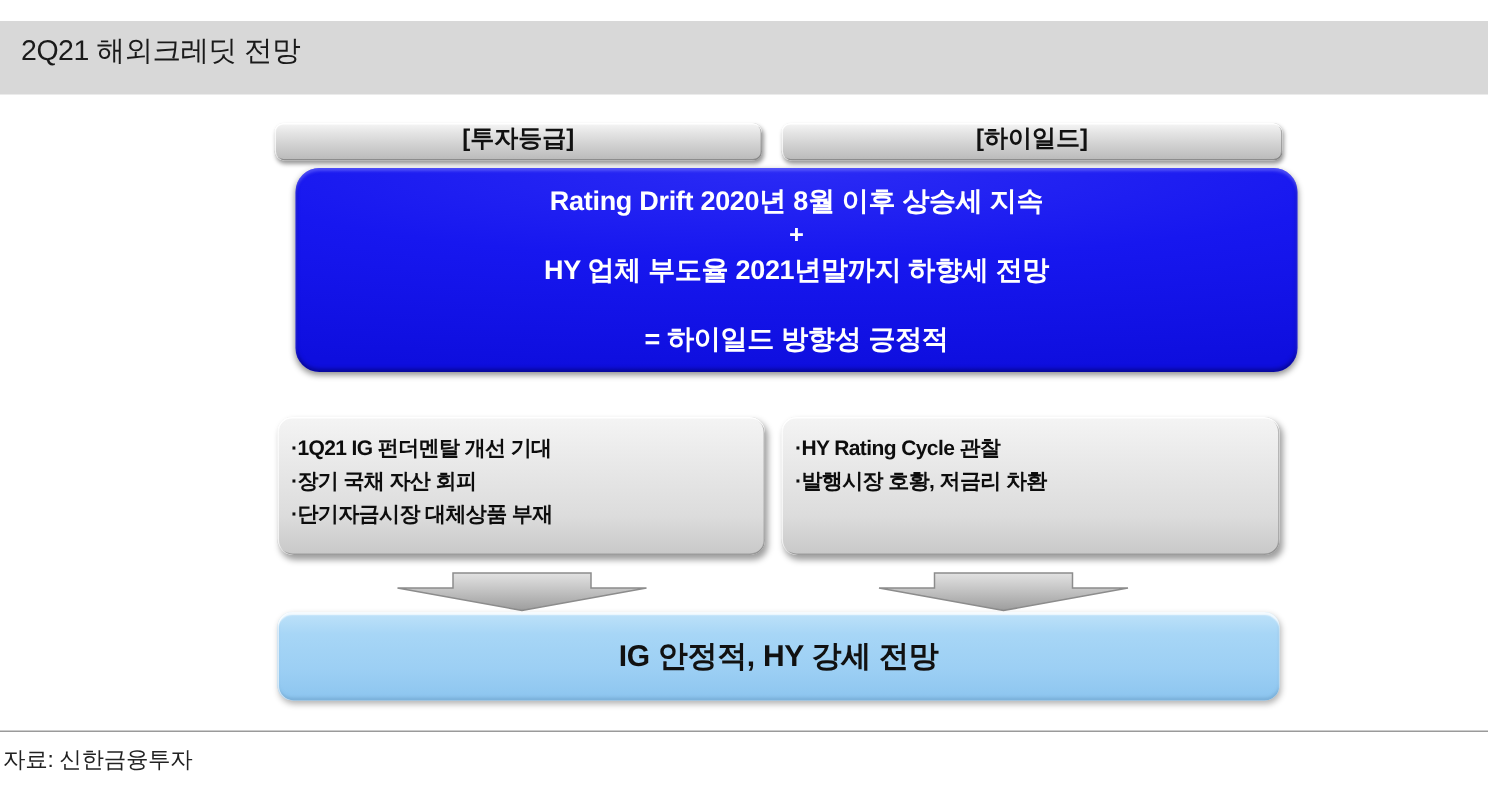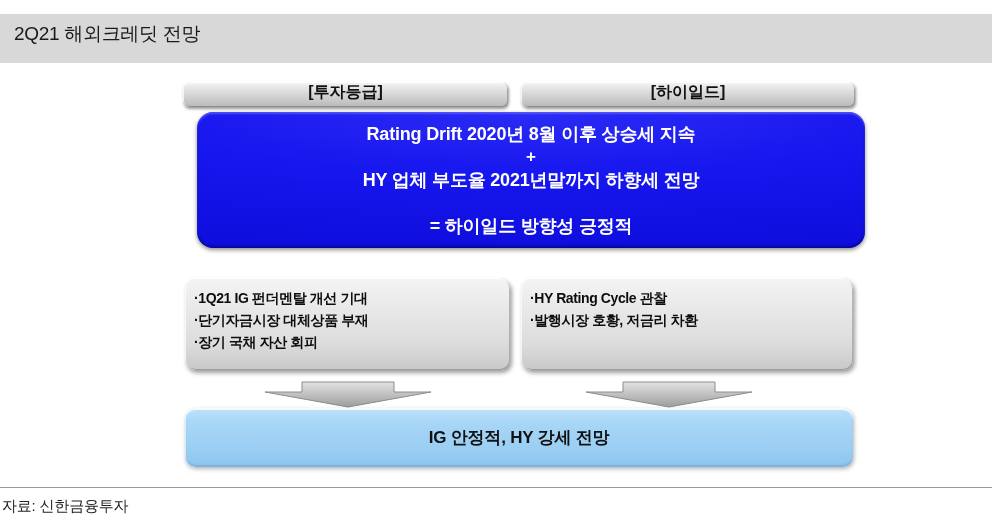--- a/index.html
+++ b/index.html
@@ -143,21 +143,21 @@
     box-shadow:
       inset 0 2px 1px rgba(255,255,255,0.85),
       inset 1px 0 0 rgba(255,255,255,0.6),
       inset 0 -2px 2px rgba(110,160,200,0.55),
       1px 2px 4px rgba(0,0,0,0.30);
     display: flex;
     align-items: center;
     justify-content: center;
   }
   #cyan-text {
-    font-size: 17px;
+    font-size: 20px;
     font-weight: bold;
     color: #111111;
     letter-spacing: -0.2px;
     white-space: nowrap;
   }
 
   
   #footer-rule {
     position: absolute;
     left: 0px;
@@ -192,22 +192,22 @@
 
 <div id="blue-box">
   <div class="line">Rating Drift 2020년 8월 이후 상승세 지속</div>
   <div class="plus">+</div>
   <div class="line">HY 업체 부도율 2021년말까지 하향세 전망</div>
   <div class="conclusion">= 하이일드 방향성 긍정적</div>
 </div>
 
 <div class="bullet-box" id="bullets-ig">
   <div class="bullet">·1Q21 IG 펀더멘탈 개선 기대</div>
+  <div class="bullet">·장기 국채 자산 회피</div>
   <div class="bullet">·단기자금시장 대체상품 부재</div>
-  <div class="bullet">·장기 국채 자산 회피</div>
 </div>
 <div class="bullet-box" id="bullets-hy">
   <div class="bullet">·HY Rating Cycle 관찰</div>
   <div class="bullet">·발행시장 호황, 저금리 차환</div>
 </div>
 
 <svg class="down-arrow" id="arrow-left" viewBox="0 0 168 27" preserveAspectRatio="none">
   <defs>
     <linearGradient id="arrGradL" x1="0" y1="0" x2="0" y2="1">
       <stop offset="0%" stop-color="#e2e2e2"></stop>

